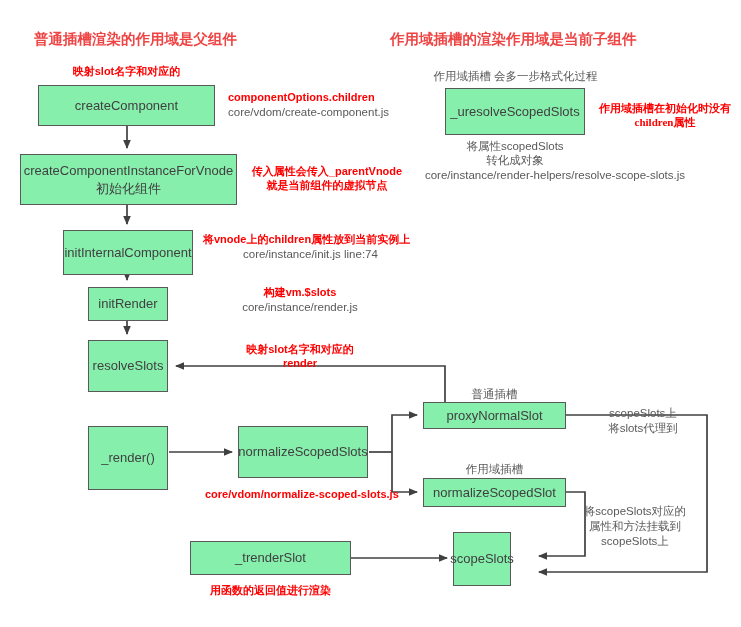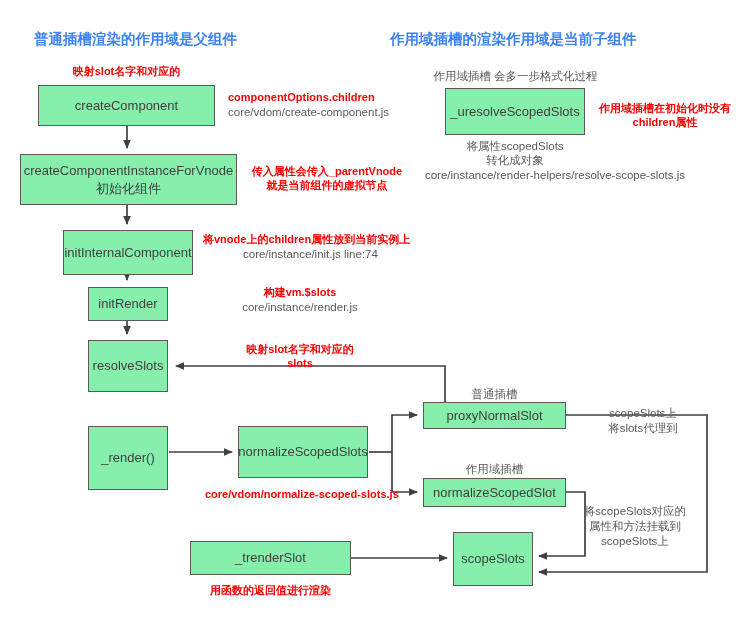--- a/index.html
+++ b/index.html
@@ -34,21 +34,21 @@
     flex-direction: column;
     align-items: center;
     justify-content: center;
     text-align: center;
     line-height: 1.35;
     z-index: 2;
   }
   .node .line2 { display: block; }
   .heading {
     position: absolute;
-    color: #3b82f6;
+    color: #ef4444;
     font-weight: bold;
     font-size: 14.5px;
     white-space: nowrap;
     z-index: 3;
   }
   .note-red {
     position: absolute;
     color: #ff0000;
     font-weight: bold;
     font-size: 11px;
@@ -145,49 +145,49 @@
   </div>
 
   <div class="node" style="left:423px; top:478px; width:143px; height:29px;">
     <span>normalizeScopedSlot</span>
   </div>
 
   <div class="node" style="left:190px; top:541px; width:161px; height:34px;">
     <span>_trenderSlot</span>
   </div>
 
-  <div class="node" style="left:453px; top:532px; width:80px; height:54px;">
+  <div class="node" style="left:453px; top:532px; width:58px; height:54px;">
     <span>scopeSlots</span>
   </div>
 
   <div class="note-red" style="left:38px; top:64px; width:177px;">映射slot名字和对应的</div>
 
   <div class="note-red left" style="left:228px; top:90px; white-space:nowrap;">componentOptions.children</div>
   <div class="note-gray left" style="left:228px; top:104px; white-space:nowrap;">core/vdom/create-component.js</div>
 
   <div class="note-red" style="left:247px; top:164px; width:160px;">传入属性会传入_parentVnode</div>
   <div class="note-red" style="left:247px; top:178px; width:160px;">就是当前组件的虚拟节点</div>
 
   <div class="note-red left" style="left:203px; top:232px; white-space:nowrap;">将vnode上的children属性放到当前实例上</div>
   <div class="note-gray left" style="left:243px; top:246px; white-space:nowrap;">core/instance/init.js line:74</div>
 
   <div class="note-red" style="left:205px; top:285px; width:190px;">构建vm.$slots</div>
   <div class="note-gray" style="left:205px; top:299px; width:190px;">core/instance/render.js</div>
 
   <div class="note-red" style="left:205px; top:342px; width:190px;">映射slot名字和对应的</div>
-  <div class="note-red" style="left:205px; top:356px; width:190px;">slots</div>
+  <div class="note-red" style="left:205px; top:356px; width:190px;">render</div>
 
   <div class="note-red left" style="left:205px; top:487px; white-space:nowrap;">core/vdom/normalize-scoped-slots.js</div>
 
   <div class="note-red" style="left:190px; top:583px; width:161px;">用函数的返回值进行渲染</div>
 
   <div class="note-gray" style="left:428px; top:68px; width:175px;">作用域插槽 会多一步格式化过程</div>
 
   <div class="note-red" style="left:595px; top:101px; width:140px;">作用域插槽在初始化时没有</div>
-  <div class="note-red" style="left:595px; top:115px; width:140px;">children属性</div>
+  <div class="note-red" style="left:595px; top:115px; width:140px;font-family:Liberation Serif, serif;">children属性</div>
 
   <div class="note-gray" style="left:445px; top:138px; width:140px;">将属性scopedSlots</div>
   <div class="note-gray" style="left:445px; top:152px; width:140px;">转化成对象</div>
 
   <div class="note-gray" style="left:390px; top:167px; width:330px;">core/instance/render-helpers/resolve-scope-slots.js</div>
 
   <div class="note-gray" style="left:423px; top:386px; width:143px;">普通插槽</div>
 
   <div class="note-gray" style="left:423px; top:461px; width:143px;">作用域插槽</div>
 

